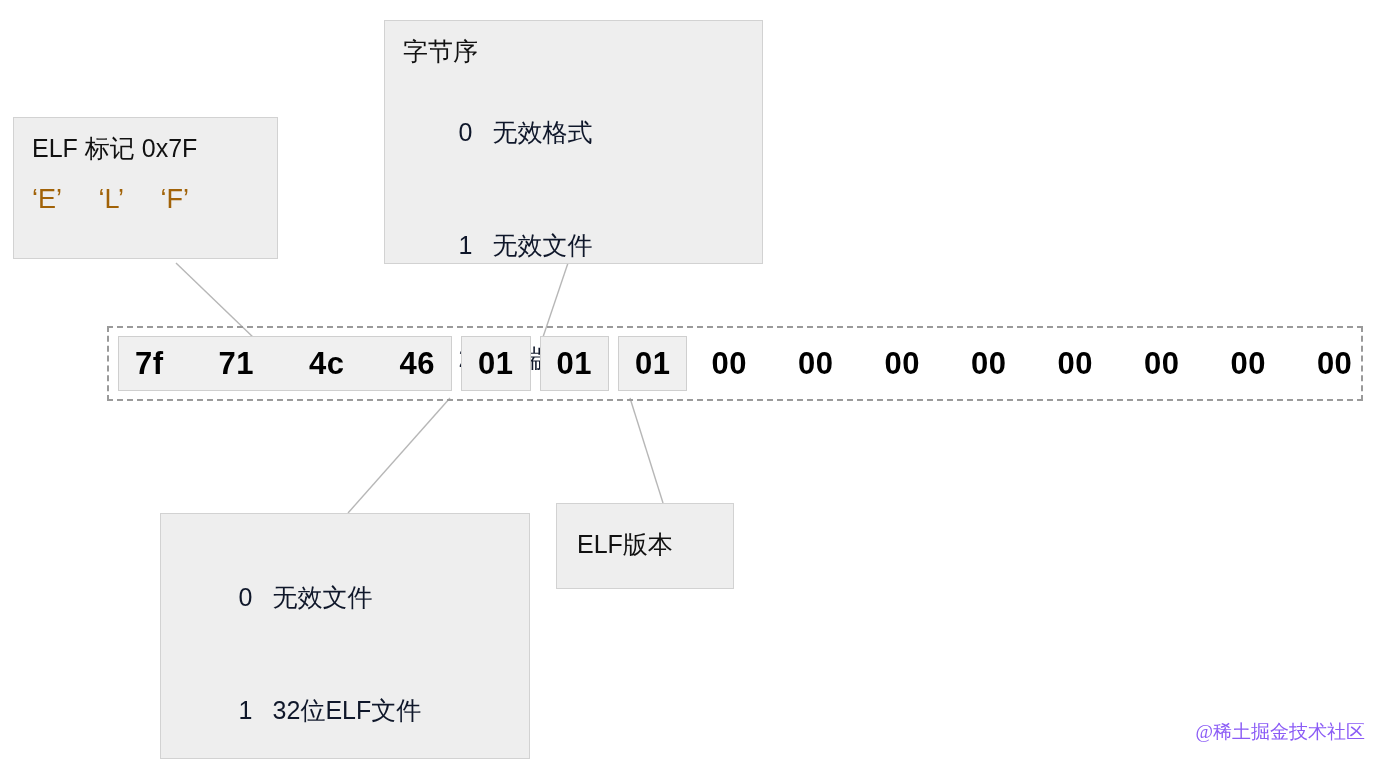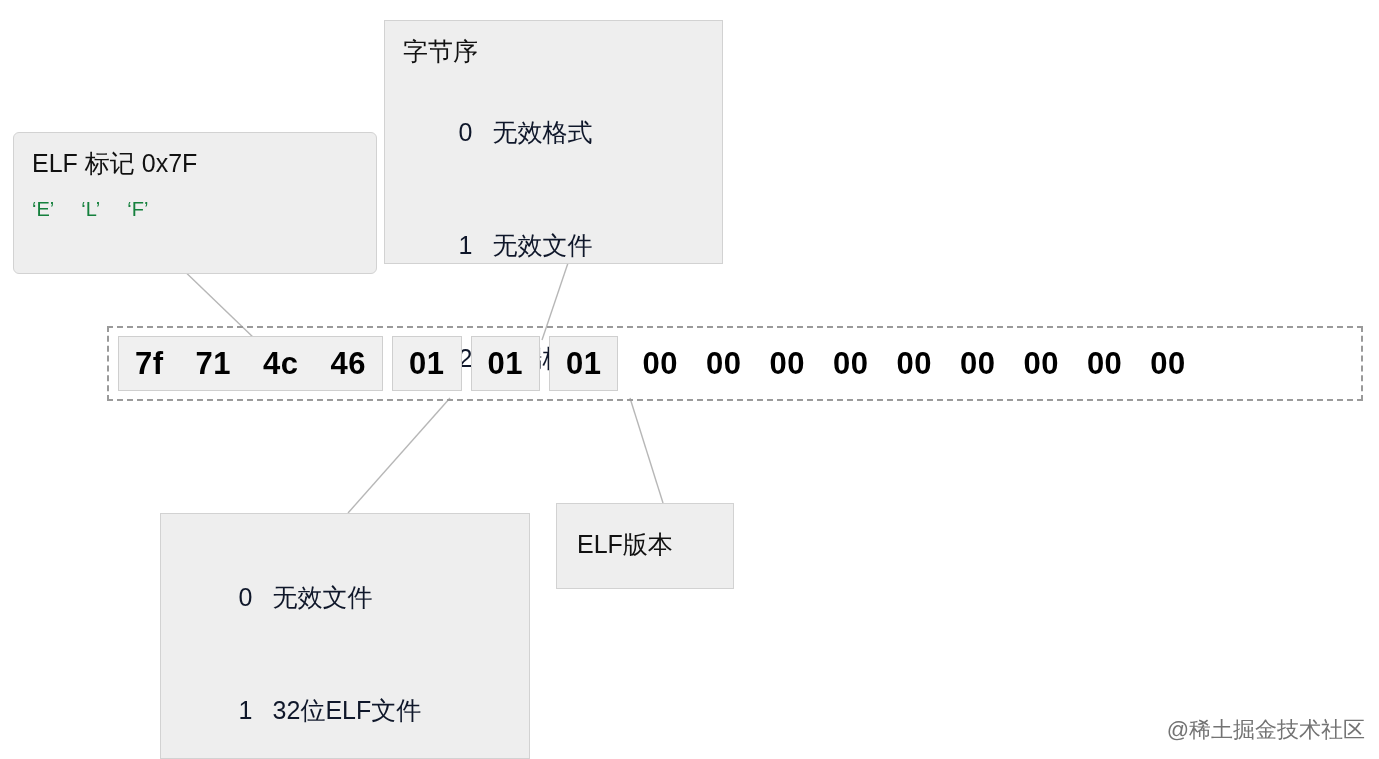--- a/index.html
+++ b/index.html
@@ -46,29 +46,29 @@
     line-height: 1.28;
     color: #0f172a;
     margin-top: 17px;
     white-space: pre;
   }
   .note-row .idx {
     display: inline-block;
     width: 34px;
   }
   .note-sub {
-    font-size: 20px;
+    font-size: 27px;
     line-height: 1.28;
-    color: #15803d;
+    color: #a16207;
     margin-top: 18px;
     white-space: pre;
   }
 
-  #box-elf-magic  { left: 13px;  top: 132px; width: 364px; height: 142px; border-radius: 6px; }
-  #box-byte-order { left: 384px; top: 20px;  width: 339px; height: 244px; }
+  #box-elf-magic  { left: 13px;  top: 117px; width: 265px; height: 142px; }
+  #box-byte-order { left: 384px; top: 20px;  width: 379px; height: 244px; }
   #box-elf-class  { left: 160px; top: 513px; width: 370px; height: 246px; }
   #box-elf-version{ left: 556px; top: 503px; width: 178px; height: 86px; }
 
   #box-elf-version .note-inner { padding: 24px 20px; }
   #box-elf-version .note-title { font-size: 25px; }
 
   #box-elf-class .note-inner { padding: 18px 22px; }
 
   
   #byte-strip {
@@ -81,20 +81,21 @@
     box-sizing: border-box;
     display: flex;
     align-items: center;
   }
   .byte-group {
     height: 55px;
     margin-left: 9px;
     display: flex;
     align-items: center;
     box-sizing: border-box;
+    gap: 23px;
   }
   .byte-group.framed {
     background: #f0f0f0;
     border: 1px solid #cfcfcf;
   }
   .byte-group.plain {
     border: 1px solid transparent;
     background: transparent;
   }
   .byte-cell {
@@ -117,23 +118,23 @@
     height: 759px;
     pointer-events: none;
   }
   .connector { stroke: #b7b7b7; stroke-width: 1.4; fill: none; }
 
   
   #watermark {
     position: absolute;
     right: 14px;
     bottom: 14px;
-    font-size: 22px;
-    color: #737373;
-    font-family: Liberation Sans, sans-serif;
+    font-size: 19px;
+    color: #8b5cf6;
+    font-family: Liberation Serif, serif;
     white-space: pre;
   }
 </style>
 </head>
 <body>
 
 <div id="canvas">
 
   <svg id="connectors" viewBox="0 0 1379 759">
     <line class="connector" x1="176" y1="263" x2="256" y2="340"></line>

